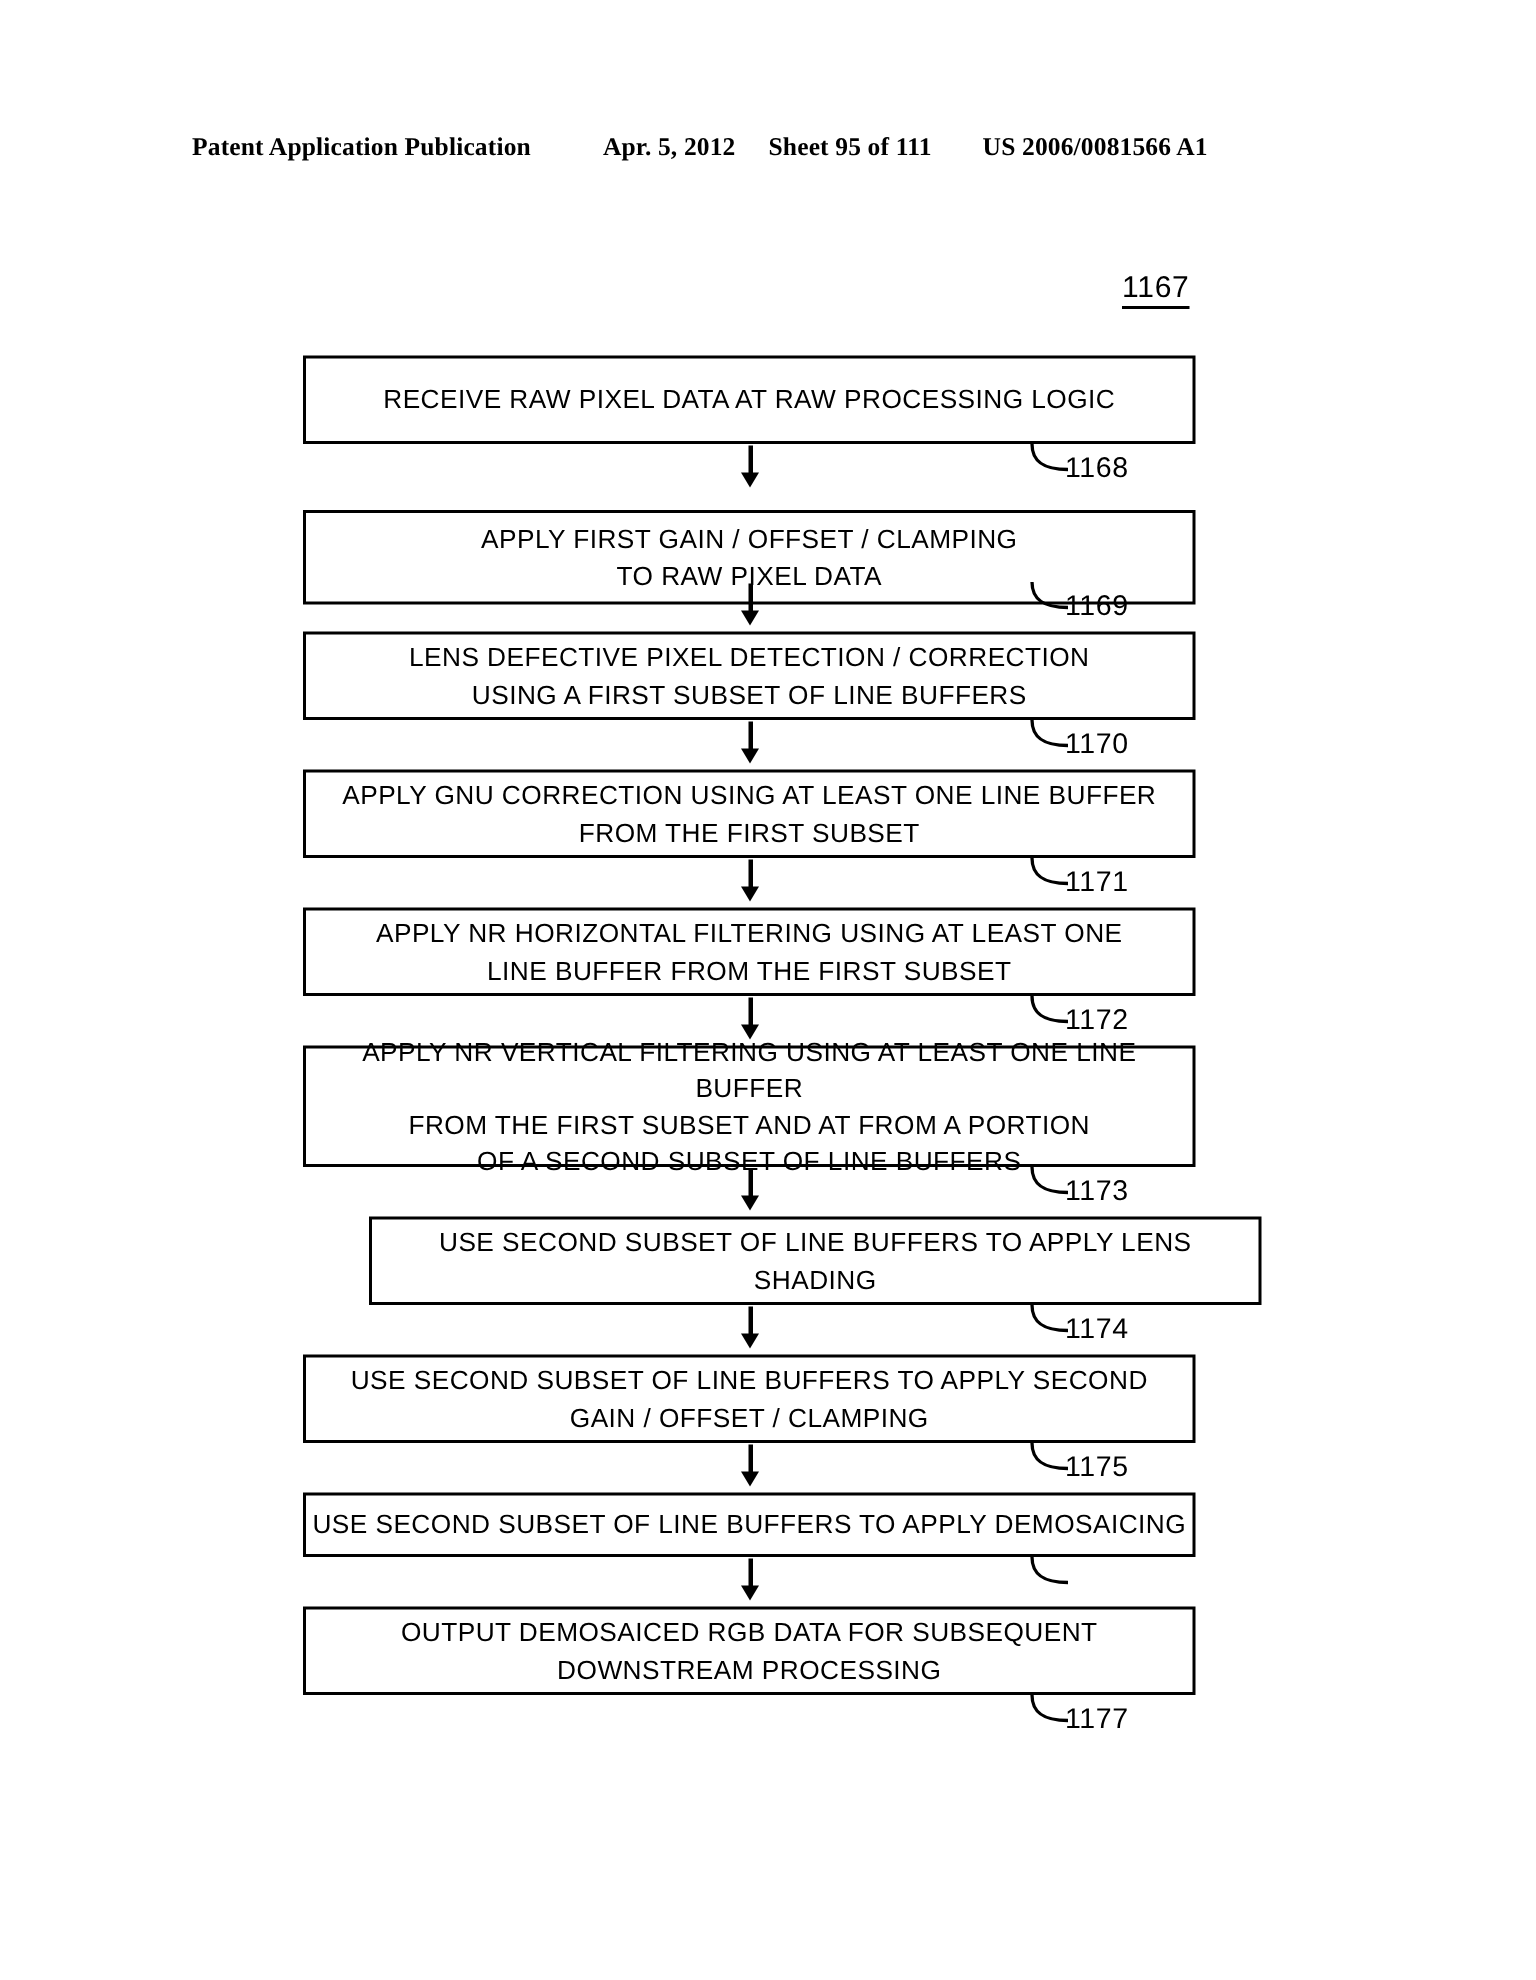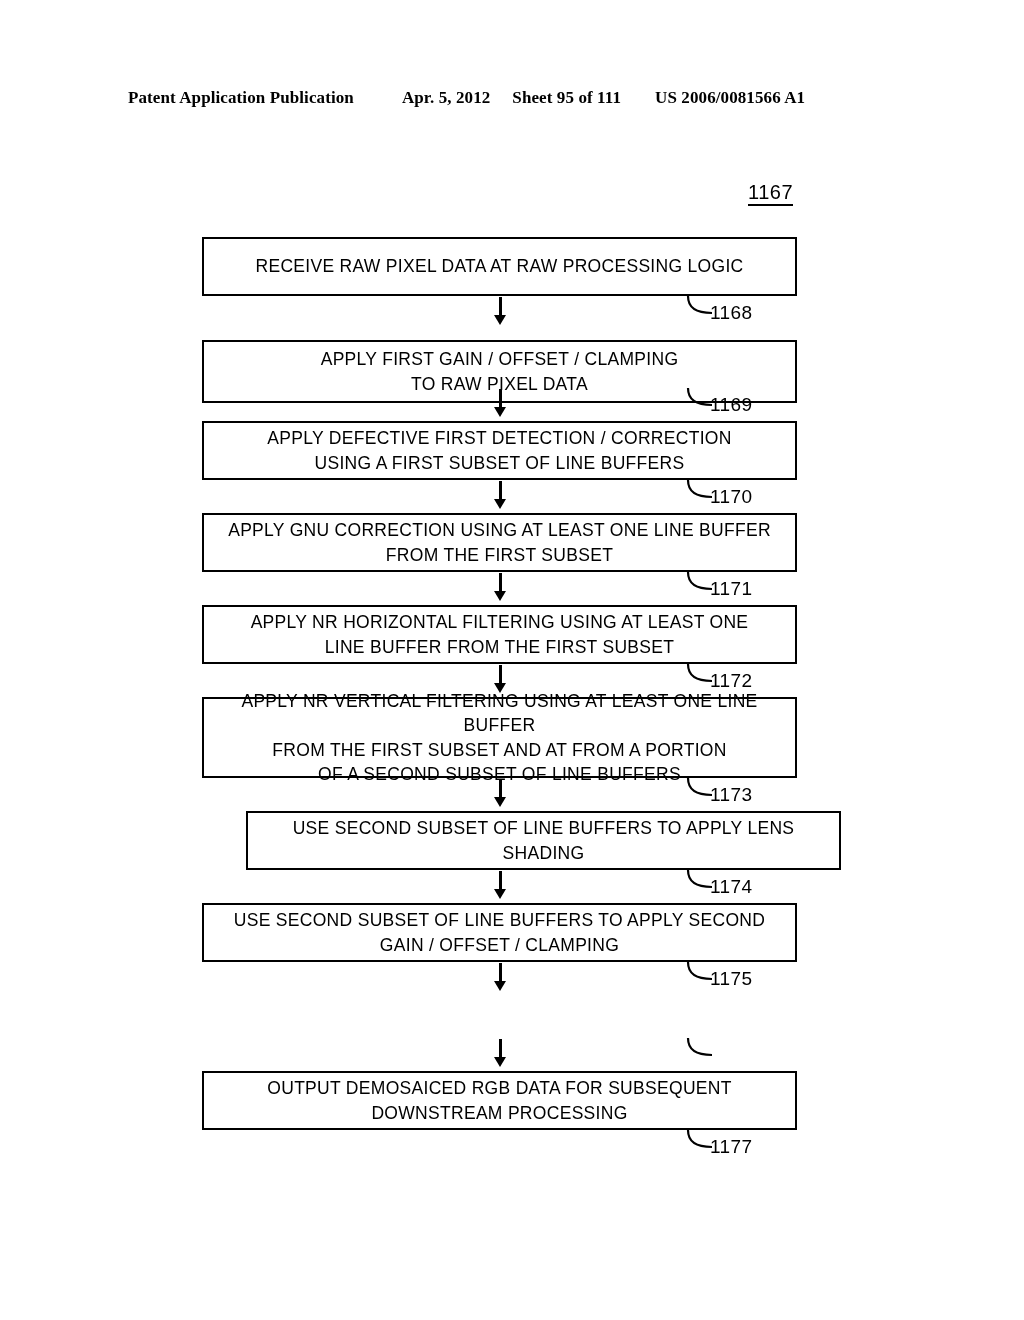--- a/index.html
+++ b/index.html
@@ -166,21 +166,21 @@
   </div>
   <div class="leader" style="left:686px; top:388px;">
     <svg viewBox="0 0 34 28">
         <path d="M2 0 C2 12, 10 17, 26 17" stroke="#000" stroke-width="2.2" fill="none"></path>
       </svg>
   </div>
   <div class="leader-num" style="left:710px; top:395px;">1169</div>
 
   <div class="fc-box" style="top:421px; height:59px;">
     <span class="txt">
-      <span>APPLY  DEFECTIVE  FIRST  DETECTION  / CORRECTION</span><br>
+      <span>LENS  DEFECTIVE  PIXEL  DETECTION  / CORRECTION</span><br>
       <span>USING  A  FIRST  SUBSET  OF  LINE  BUFFERS</span>
     </span>
   </div>
   <div class="connector" style="top:481px; height:28px;">
     <div class="shaft" style="height:19px;"></div>
     <div class="head" style="top:18px;"></div>
   </div>
   <div class="leader" style="left:686px; top:480px;">
     <svg viewBox="0 0 34 28">
         <path d="M2 0 C2 12, 10 17, 26 17" stroke="#000" stroke-width="2.2" fill="none"></path>
@@ -266,20 +266,23 @@
     <div class="shaft" style="height:19px;"></div>
     <div class="head" style="top:18px;"></div>
   </div>
   <div class="leader" style="left:686px; top:962px;">
     <svg viewBox="0 0 34 28">
         <path d="M2 0 C2 12, 10 17, 26 17" stroke="#000" stroke-width="2.2" fill="none"></path>
       </svg>
   </div>
   <div class="leader-num" style="left:710px; top:969px;">1175</div>
 
+  <div class="fc-box" style="top:995px; height:43px;">
+    <span class="txt">USE  SECOND  SUBSET  OF  LINE  BUFFERS  TO  APPLY  DEMOSAICING</span>
+  </div>
   <div class="connector" style="top:1039px; height:28px;">
     <div class="shaft" style="height:19px;"></div>
     <div class="head" style="top:18px;"></div>
   </div>
   <div class="leader" style="left:686px; top:1038px;">
     <svg viewBox="0 0 34 28">
         <path d="M2 0 C2 12, 10 17, 26 17" stroke="#000" stroke-width="2.2" fill="none"></path>
       </svg>
   </div>
   <div class="leader-num" style="left:742px; top:1045px;margin-top:47px;">1176</div>

